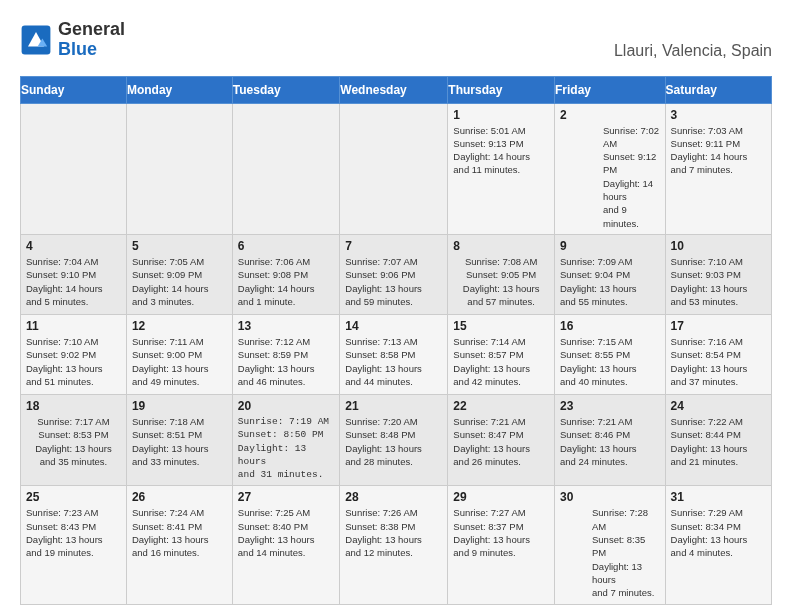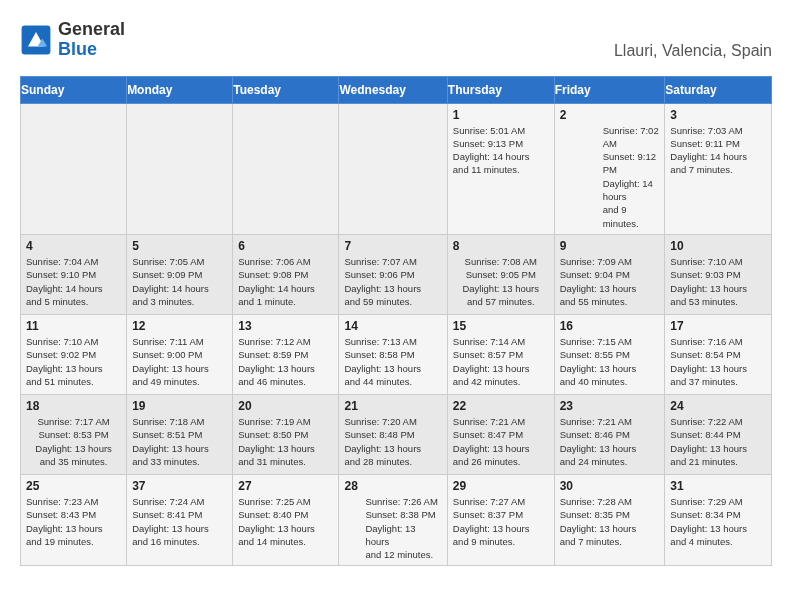--- a/index.html
+++ b/index.html
@@ -266,21 +266,21 @@
         </td>
         <td>
           <span class="day-num">19</span>
           <div class="day-info" style="white-space: pre-line;">Sunrise: 7:18 AM
 Sunset: 8:51 PM
 Daylight: 13 hours
 and 33 minutes.</div>
         </td>
         <td>
           <span class="day-num">20</span>
-          <div class="day-info" style="white-space: pre-line;">Sunrise: 7:19 AM
+          <div class="day-info" style="white-space: pre-line; font-family: Liberation Mono, monospace;">Sunrise: 7:19 AM
 Sunset: 8:50 PM
 Daylight: 13 hours
 and 31 minutes.</div>
         </td>
         <td>
           <span class="day-num">21</span>
           <div class="day-info" style="white-space: pre-line;">Sunrise: 7:20 AM
 Sunset: 8:48 PM
 Daylight: 13 hours
 and 28 minutes.</div>
@@ -309,50 +309,50 @@
       </tr>
       <tr>
         <td>
           <span class="day-num">25</span>
           <div class="day-info" style="white-space: pre-line;">Sunrise: 7:23 AM
 Sunset: 8:43 PM
 Daylight: 13 hours
 and 19 minutes.</div>
         </td>
         <td>
-          <span class="day-num">37</span>
+          <span class="day-num">26</span>
           <div class="day-info" style="white-space: pre-line;">Sunrise: 7:24 AM
 Sunset: 8:41 PM
 Daylight: 13 hours
 and 16 minutes.</div>
         </td>
         <td>
           <span class="day-num">27</span>
           <div class="day-info" style="white-space: pre-line;">Sunrise: 7:25 AM
 Sunset: 8:40 PM
 Daylight: 13 hours
 and 14 minutes.</div>
         </td>
         <td>
           <span class="day-num">28</span>
-          <div class="day-info" style="white-space: pre-line; margin-left: 21px;">Sunrise: 7:26 AM
+          <div class="day-info" style="white-space: pre-line;">Sunrise: 7:26 AM
 Sunset: 8:38 PM
 Daylight: 13 hours
 and 12 minutes.</div>
         </td>
         <td>
           <span class="day-num">29</span>
           <div class="day-info" style="white-space: pre-line;">Sunrise: 7:27 AM
 Sunset: 8:37 PM
 Daylight: 13 hours
 and 9 minutes.</div>
         </td>
         <td>
           <span class="day-num">30</span>
-          <div class="day-info" style="white-space: pre-line;">Sunrise: 7:28 AM
+          <div class="day-info" style="white-space: pre-line; margin-left: 32px;">Sunrise: 7:28 AM
 Sunset: 8:35 PM
 Daylight: 13 hours
 and 7 minutes.</div>
         </td>
         <td>
           <span class="day-num">31</span>
           <div class="day-info" style="white-space: pre-line;">Sunrise: 7:29 AM
 Sunset: 8:34 PM
 Daylight: 13 hours
 and 4 minutes.</div>

